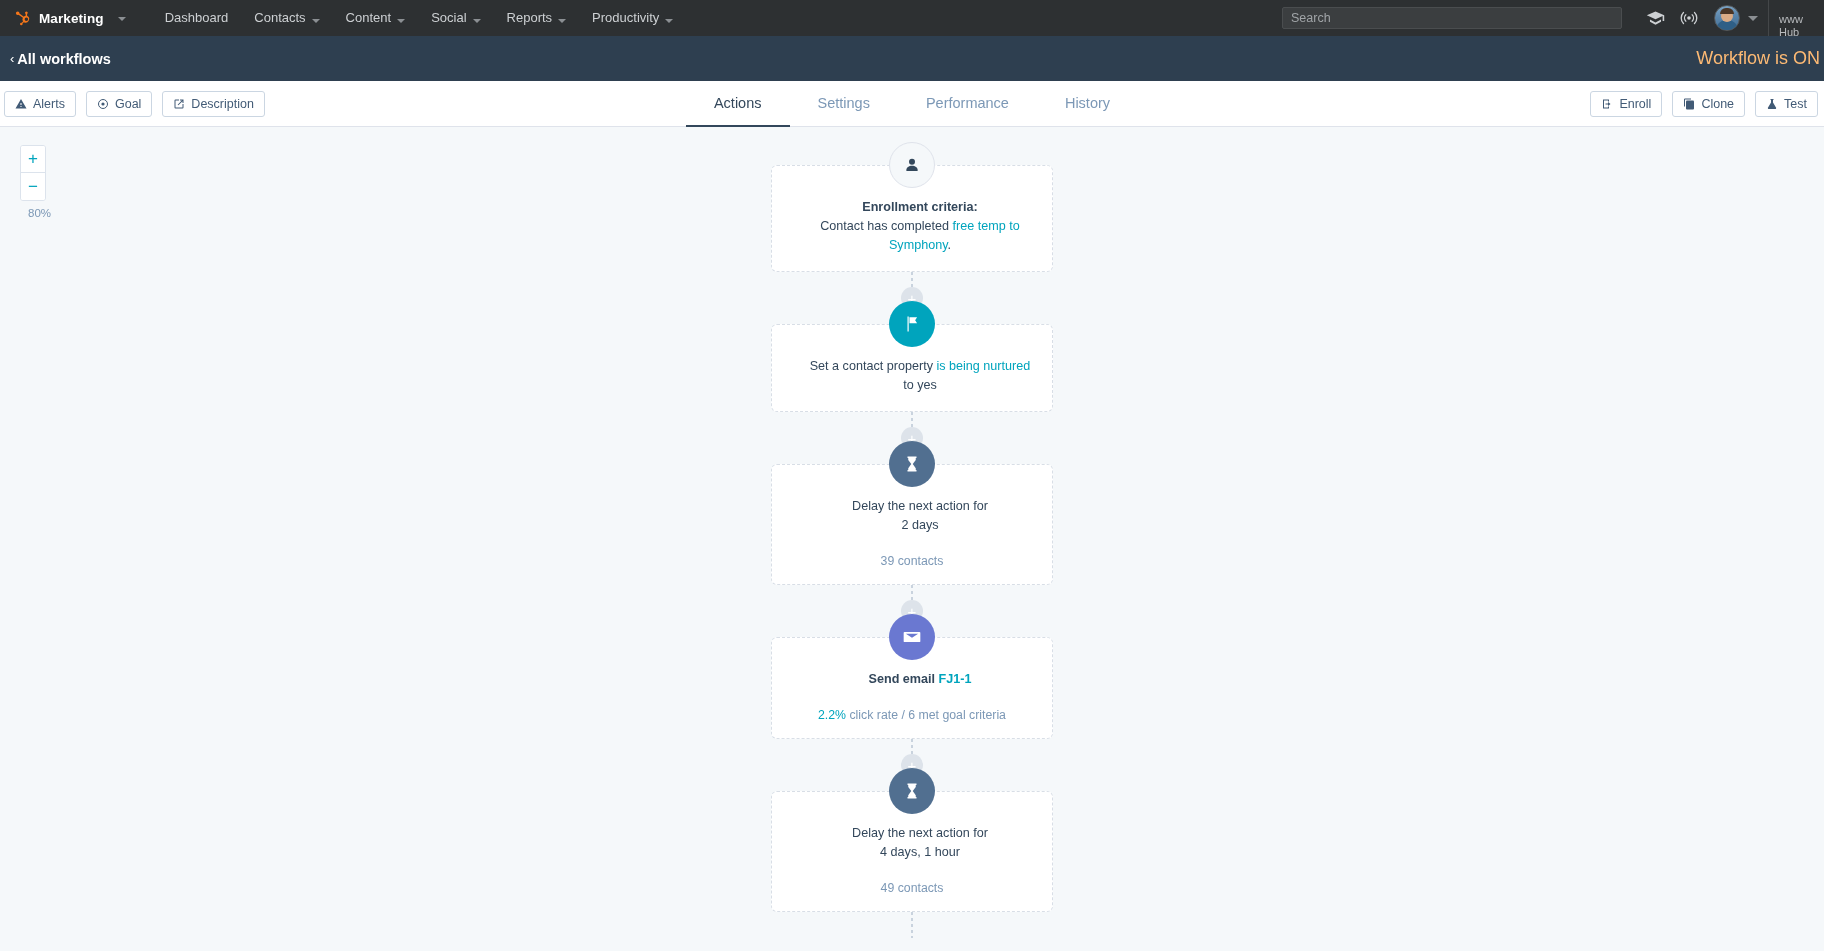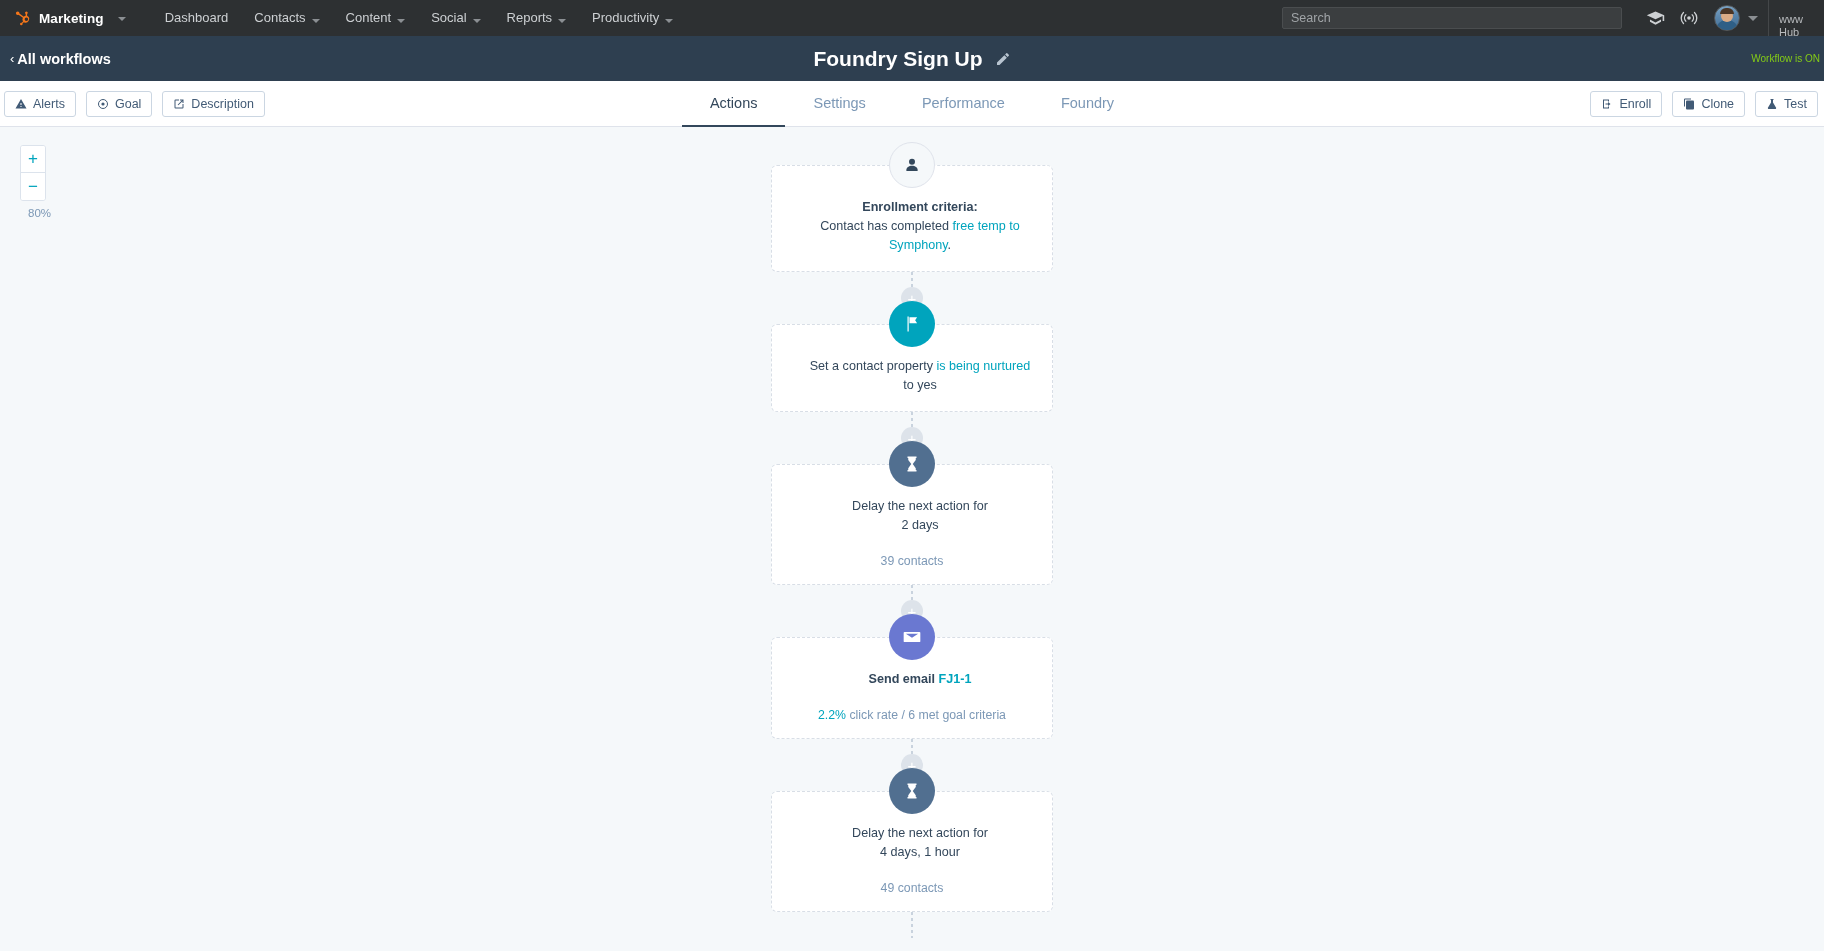--- a/index.html
+++ b/index.html
@@ -182,22 +182,22 @@
   }
   .wf-title {
     color: #ffffff;
     font-size: 21px;
     font-weight: bold;
   }
   .pencil-icon { cursor: pointer; pointer-events: auto; display:flex; }
   .wf-status {
     position: absolute;
     right: 4px;
-    color: #84cc16;
-    font-size: 10px;
+    color: #fdba74;
+    font-size: 18px;
     white-space: nowrap;
     cursor: pointer;
   }
 
   
   .toolbar {
     height: 46px;
     background: #ffffff;
     border-bottom: 1px solid #dfe3eb;
     display: flex;
@@ -455,28 +455,20 @@
       <span class="account-line">Hub</span>
     </div>
   </div>
 </div>
 
 <div class="wf-header">
   <div class="back-link">
     <span class="back-chev">‹</span>
     <span>All workflows</span>
   </div>
-  <div class="wf-title-wrap">
-    <span class="wf-title">Foundry Sign Up</span>
-    <span class="pencil-icon">
-      <svg width="16" height="16" viewBox="0 0 24 24" fill="#b8c4d0">
-        <path d="M3 17.25V21h3.75L17.81 9.94l-3.75-3.75L3 17.25zM20.71 7.04a1 1 0 0 0 0-1.41l-2.34-2.34a1 1 0 0 0-1.41 0l-1.83 1.83 3.75 3.75 1.83-1.83z"></path>
-      </svg>
-    </span>
-  </div>
   <div class="wf-status">
     <span>Workflow is ON</span>
   </div>
 </div>
 
 <div class="toolbar">
   <div class="tb-left">
     <button class="btn">
       <svg width="12" height="12" viewBox="0 0 24 24" fill="#425b76">
         <path d="M1 21h22L12 2 1 21zm12-3h-2v-2h2v2zm0-4h-2v-4h2v4z"></path>
@@ -503,21 +495,21 @@
     <div class="tab active">
         <span>Actions</span>
       </div>
     <div class="tab">
         <span>Settings</span>
       </div>
     <div class="tab">
         <span>Performance</span>
       </div>
     <div class="tab">
-        <span>Foundry</span>
+        <span>History</span>
       </div>
   </div>
 
   <div class="tb-right">
     <button class="btn">
       <svg width="12" height="12" viewBox="0 0 24 24" fill="#425b76">
         <path d="M4 3h12v4h-2V5H6v14h8v-2h2v4H4V3z"></path>
         <path d="M14 8v3H9v2h5v3l5-4-5-4z"></path>
       </svg>
       <span>Enroll</span>

